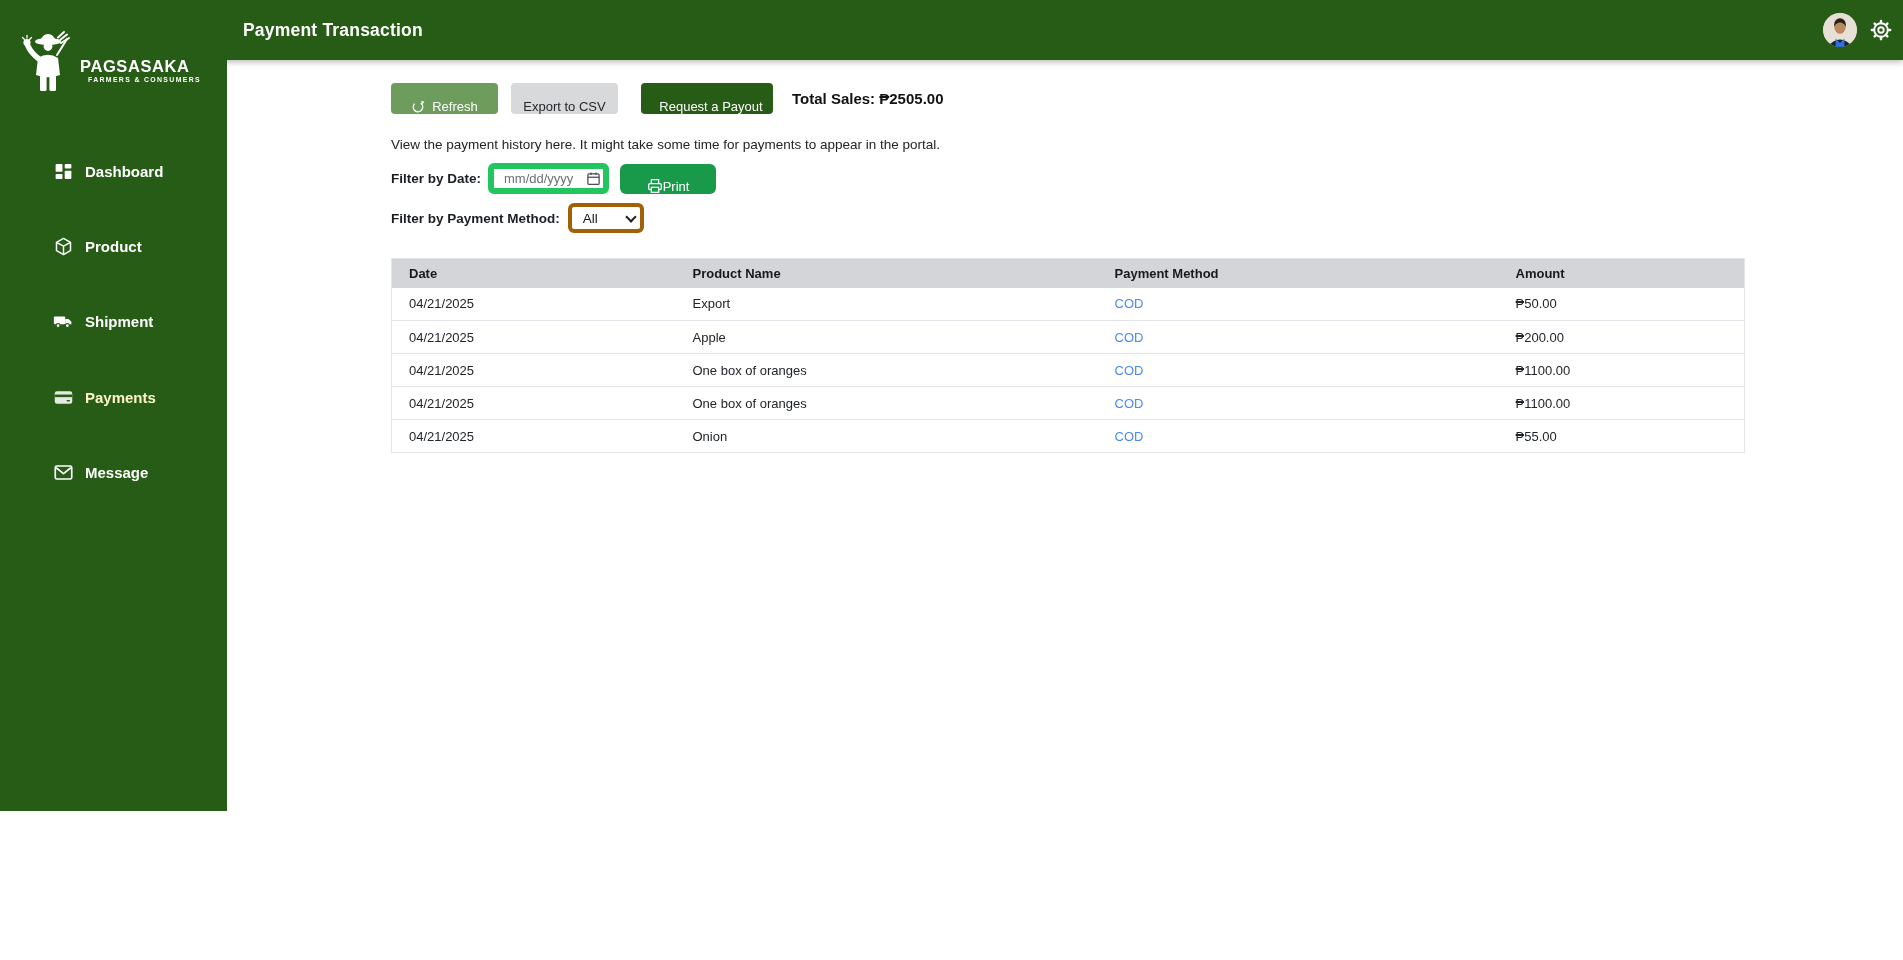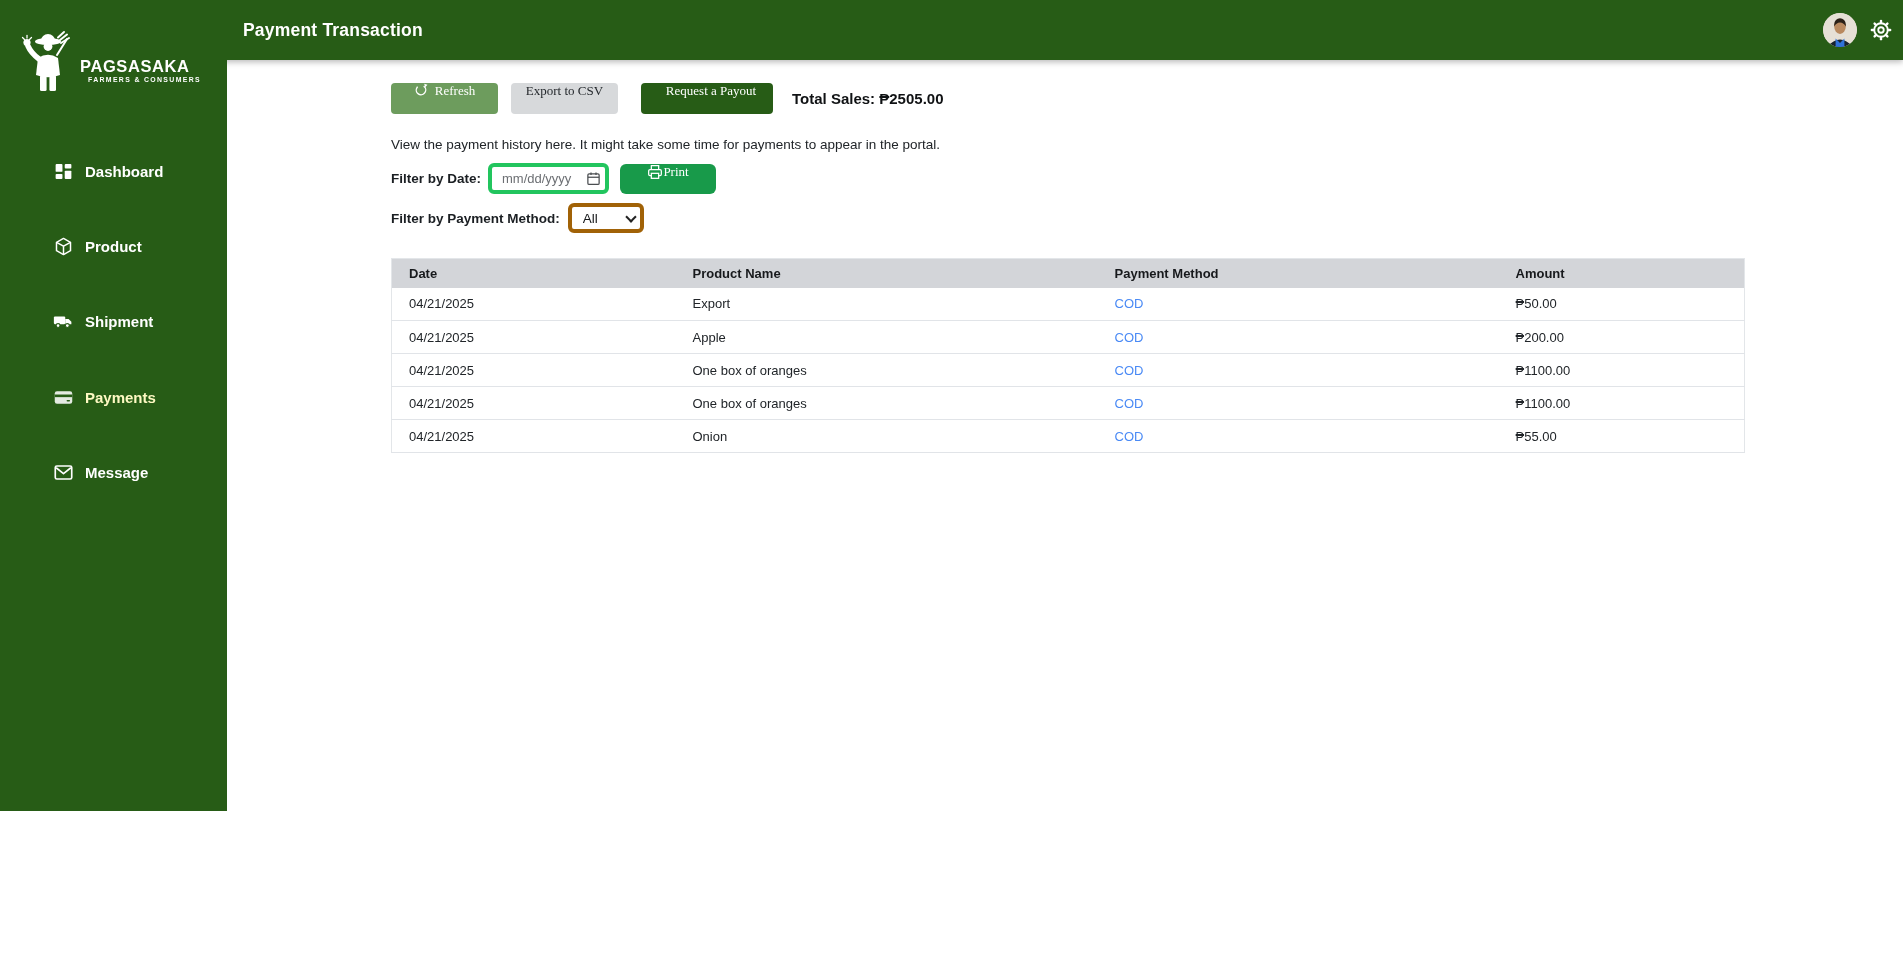--- a/index.html
+++ b/index.html
@@ -28,35 +28,35 @@
   .nav-item { position:absolute; left:0; width:227px; height:36px;
     display:flex; align-items:center; gap:11px; padding-left:53px; cursor:pointer; }
   .nav-item .nav-label { color:#fff; font-size:15px; font-weight:700; }
   .nav-item .nav-ico { width:21px; height:21px; display:flex; align-items:center; }
   .nav-item.active .nav-label { color:#fef9c3; }
   .nav-item.active .nav-ico { opacity:.88; }
 
   
   .toolbar-row { position:absolute; left:391px; top:83px; display:flex; align-items:center; }
   .btn { height:31px; border:none; border-radius:4px; font-size:13px;
-    font-family:Liberation Serif, serif; display:inline-flex; align-items:flex-start; justify-content:center;
+    font-family:Liberation Sans, sans-serif; display:inline-flex; align-items:flex-end; justify-content:center;
     cursor:pointer; }
   .btn-refresh { width:107px; background:#6d9c5d; color:#fff; gap:7px; }
   .btn-export  { width:107px; background:#d7d9db; color:#24282c; margin-left:13px; }
   .btn-payout  { width:132px; background:#275c16; color:#fff; margin-left:23px;padding-left:8px; }
   .total-sales { margin-left:19px; font-size:15px; font-weight:700; color:#101214; }
 
   .info-text { position:absolute; left:391px; top:137px; font-size:13.5px; color:#212529; }
 
   
   .date-row { position:absolute; left:391px; top:163px; height:31px;
     display:flex; align-items:center; }
   .filter-label { font-size:13.5px; font-weight:700; color:#1b1f23; }
   .date-wrap { position:relative; margin-left:7px; }
-  .date-input { width:121px; height:31px; border:4px solid #22c55e; border-radius:6px;
+  .date-input { width:121px; height:31px; border:6px solid #22c55e; border-radius:6px;
     padding:0 30px 0 10px; font-size:13px; font-family:inherit; color:#444; outline:none; }
   .date-input::placeholder { color:#6c6f73; }
   .cal-ico { position:absolute; right:8px; top:8px; pointer-events:none; }
   .btn-print { width:96px; height:30px; margin-left:11px; background:#189a4a;
     border-radius:6px; color:#fff; font-size:13px; }
 
   .method-row { position:absolute; left:391px; top:203px; height:30px;
     display:flex; align-items:center; }
   .select-wrap { position:relative; margin-left:8px; }
   .method-select { appearance:none; -webkit-appearance:none; width:76px; height:30px;

